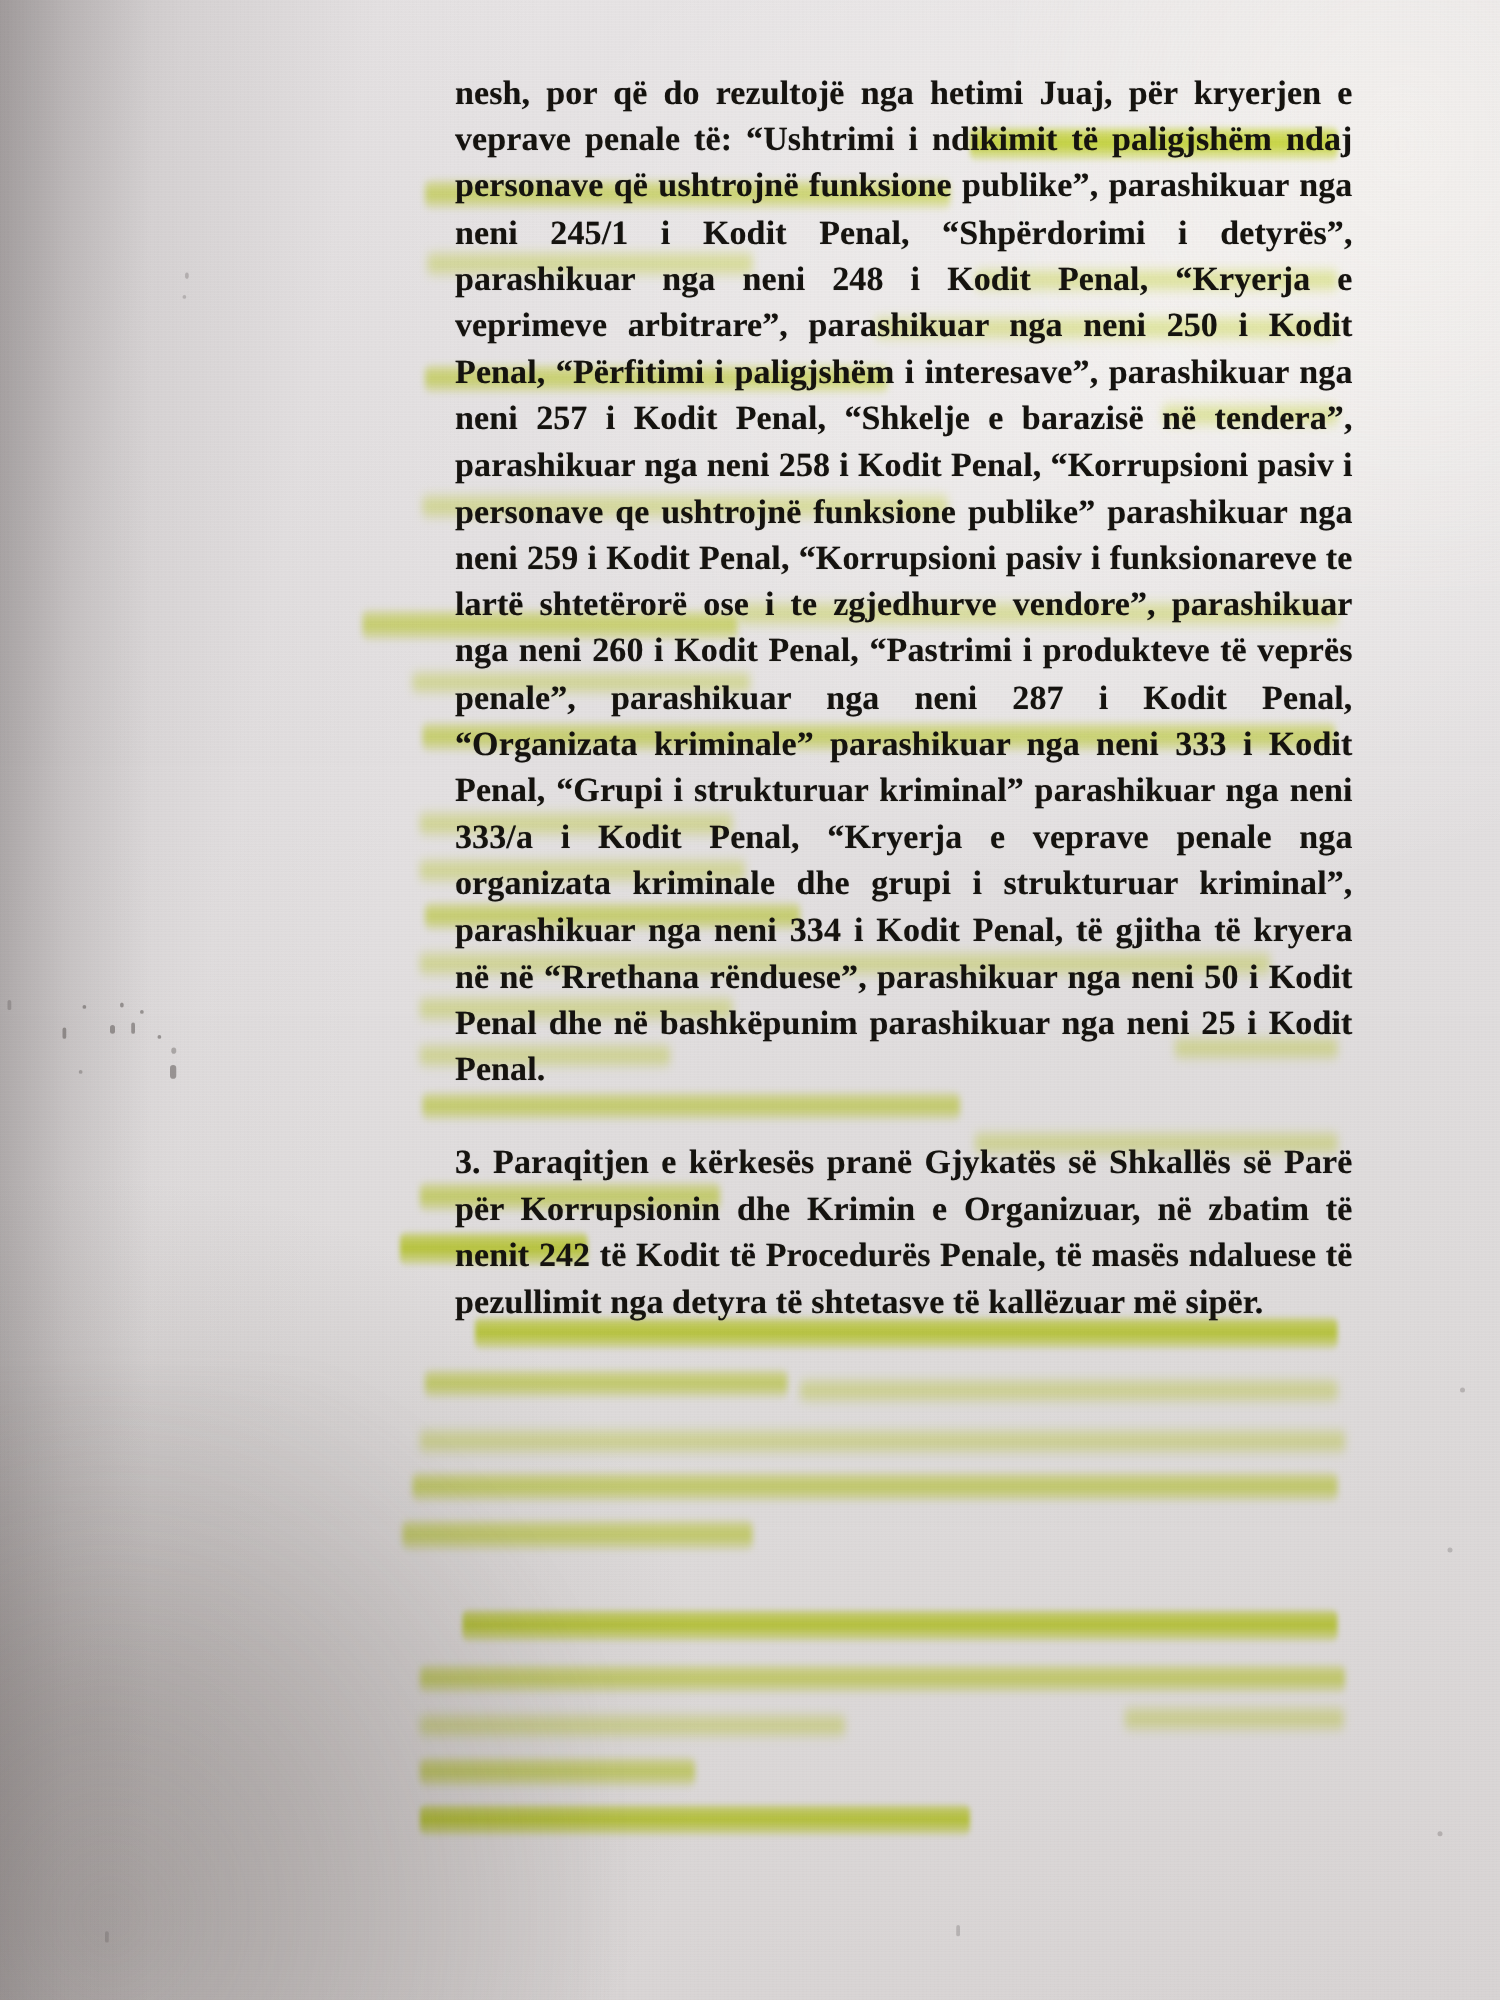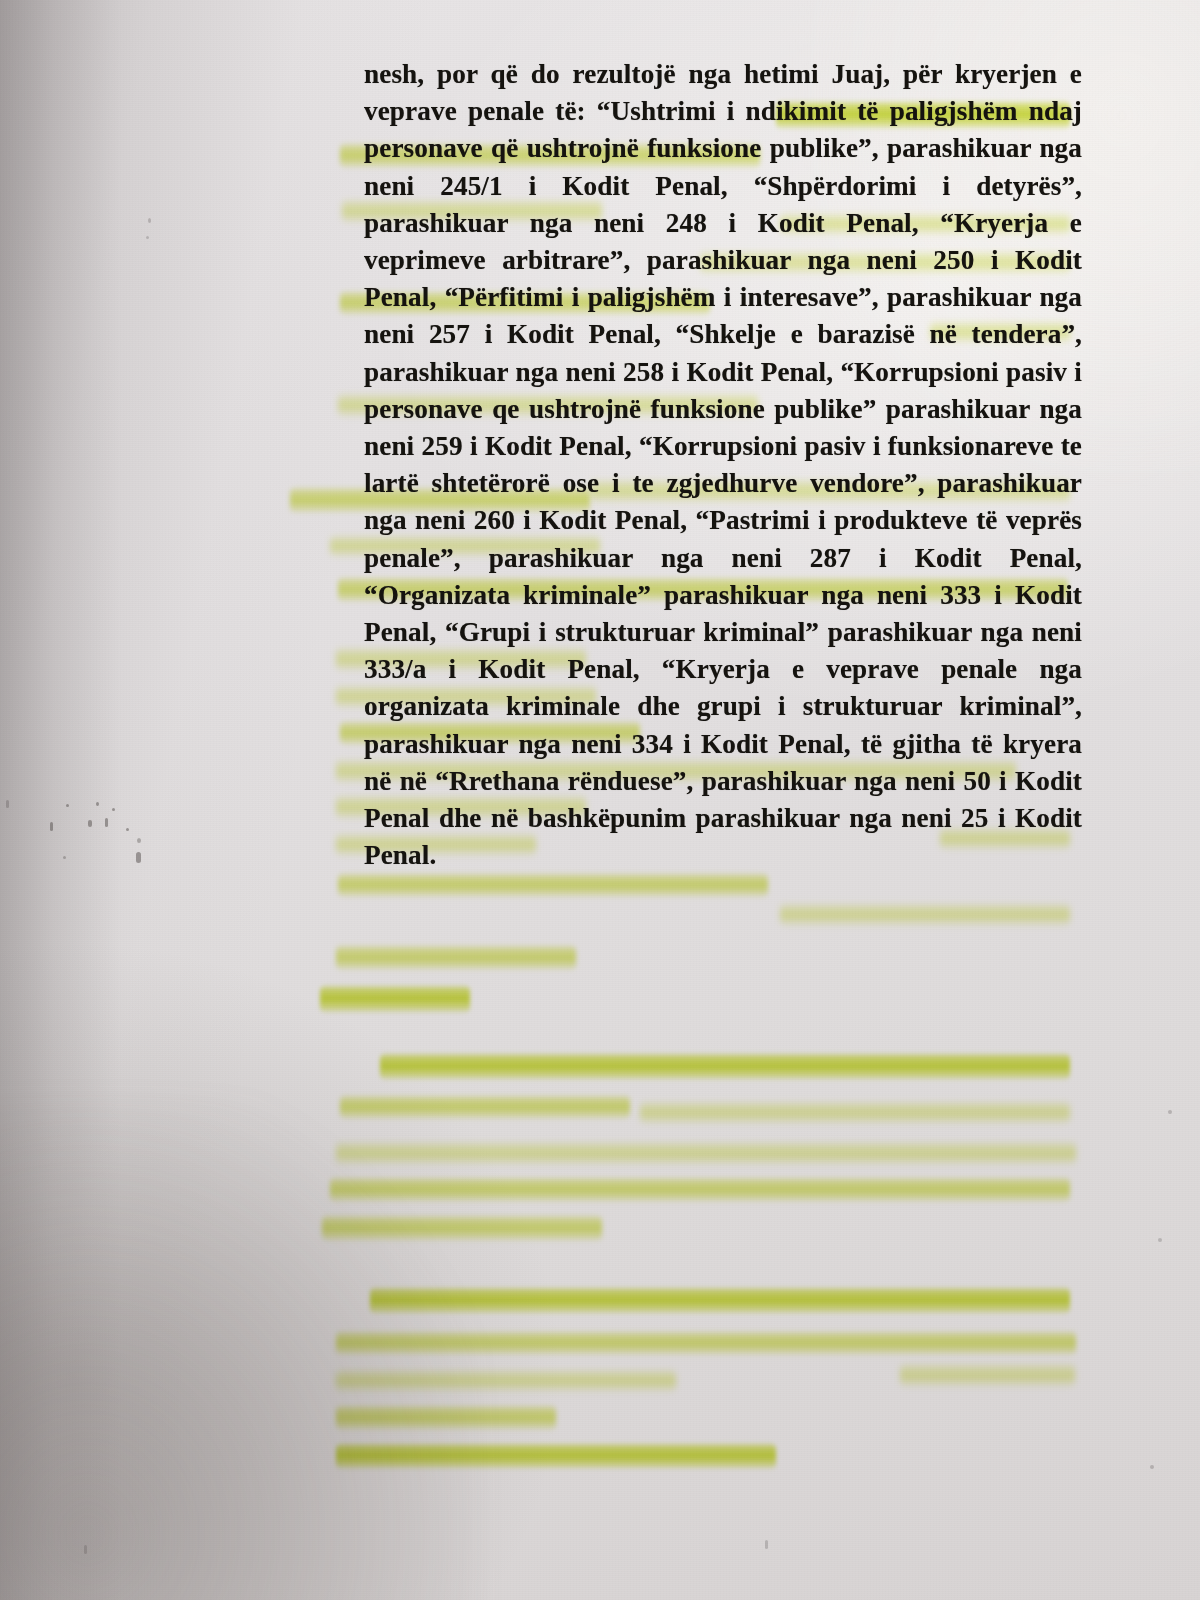--- a/index.html
+++ b/index.html
@@ -203,16 +203,17 @@
     <div class="hl soft" style="left:336px; top:1368px; width:340px; height:25px;"></div>
     <div class="hl soft" style="left:900px; top:1362px; width:175px; height:26px;"></div>
     <div class="hl" style="left:336px; top:1404px; width:220px; height:27px;"></div>
     <div class="hl strong" style="left:336px; top:1442px; width:440px; height:28px;"></div>
   </div>
 
   <div id="text-column">
     <p class="para">nesh, por që do rezultojë nga hetimi Juaj, për kryerjen e veprave penale të: “Ushtrimi i ndikimit të paligjshëm ndaj personave që ushtrojnë funksione publike”, parashikuar nga neni 245/1 i Kodit Penal, “Shpërdorimi i detyrës”, parashikuar nga neni 248 i Kodit Penal, “Kryerja e veprimeve arbitrare”, parashikuar nga neni 250 i Kodit Penal, “Përfitimi i paligjshëm i interesave”, parashikuar nga neni 257 i Kodit Penal, “Shkelje e barazisë në tendera”, parashikuar nga neni 258 i Kodit Penal, “Korrupsioni pasiv i personave qe ushtrojnë funksione publike” parashikuar nga neni 259 i Kodit Penal, “Korrupsioni pasiv i funksionareve te lartë shtetërorë ose i te zgjedhurve vendore”, parashikuar nga neni 260 i Kodit Penal, “Pastrimi i produkteve të veprës penale”, parashikuar nga neni 287 i Kodit Penal, “Organizata kriminale” parashikuar nga neni 333 i Kodit Penal, “Grupi i strukturuar kriminal” parashikuar nga neni 333/a i Kodit Penal, “Kryerja e veprave penale nga organizata kriminale dhe grupi i strukturuar kriminal”, parashikuar nga neni 334 i Kodit Penal, të gjitha të kryera në në “Rrethana rënduese”, parashikuar nga neni 50 i Kodit Penal dhe në bashkëpunim parashikuar nga neni 25 i Kodit Penal.</p>
 
 
+    <p class="para last-line-left">3. Paraqitjen e kërkesës pranë Gjykatës së Shkallës së Parë për Korrupsionin dhe Krimin e Organizuar, në zbatim të nenit 242 të Kodit të Procedurës Penale, të masës ndaluese të pezullimit nga detyra të shtetasve të kallëzuar më sipër.</p>
   </div>
 
   <div id="grain"></div>
 </div>
 
 </body></html>

